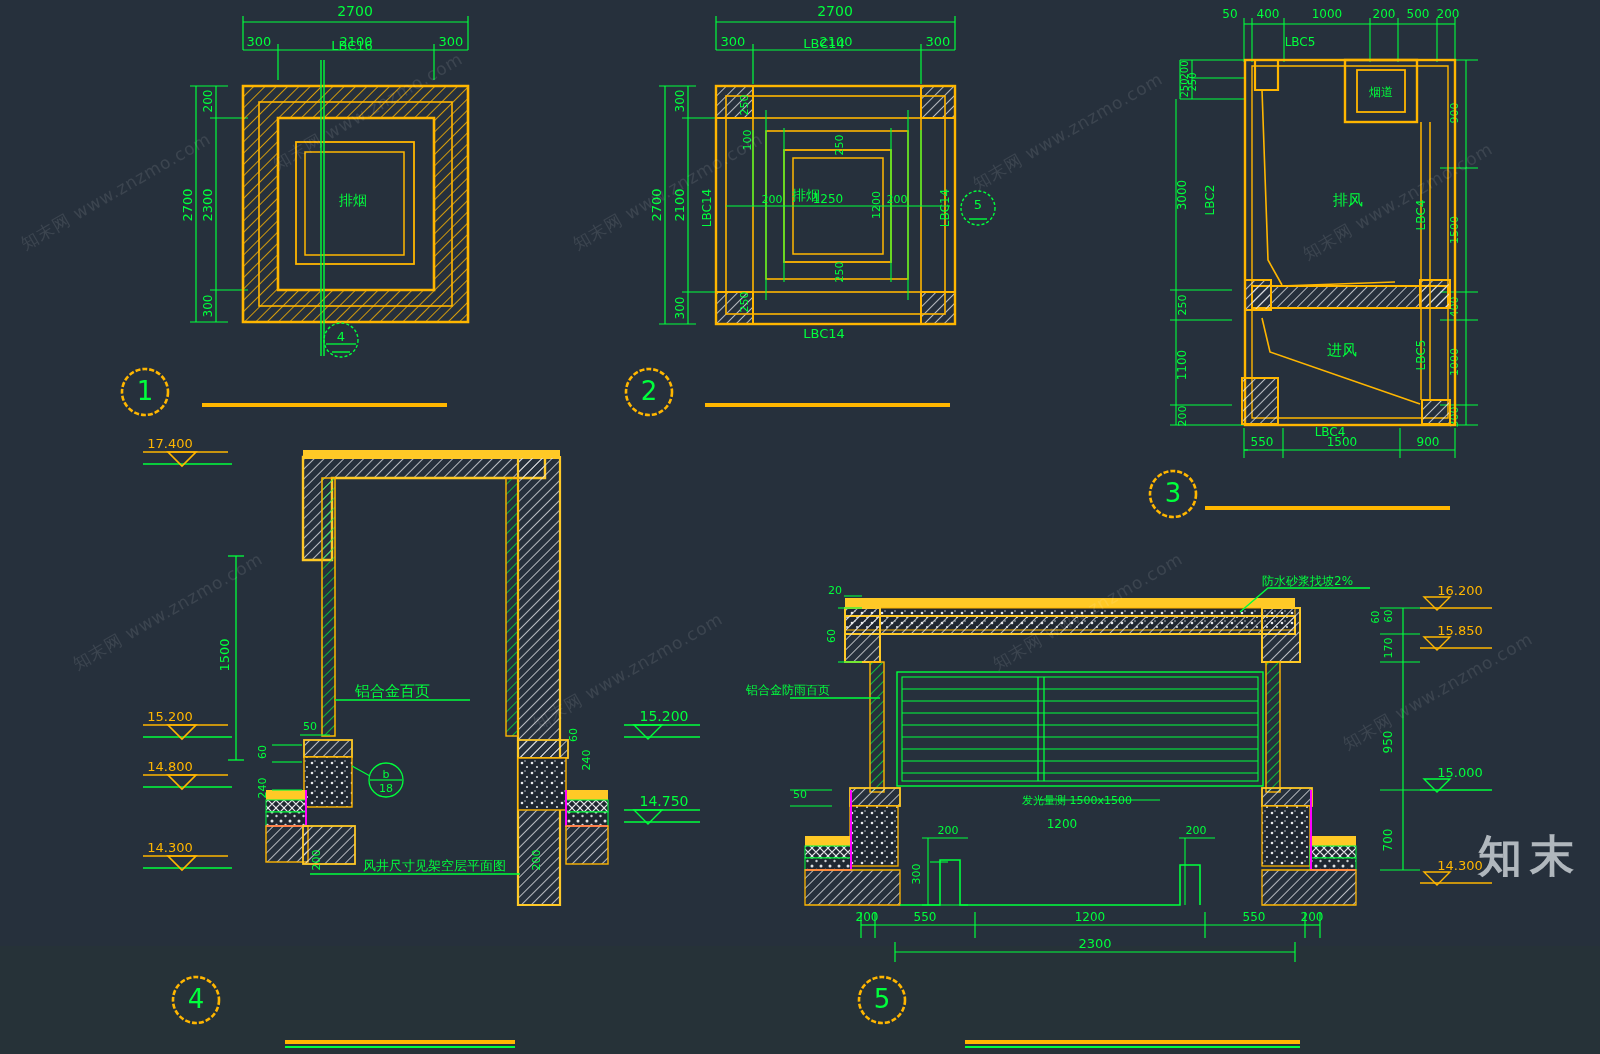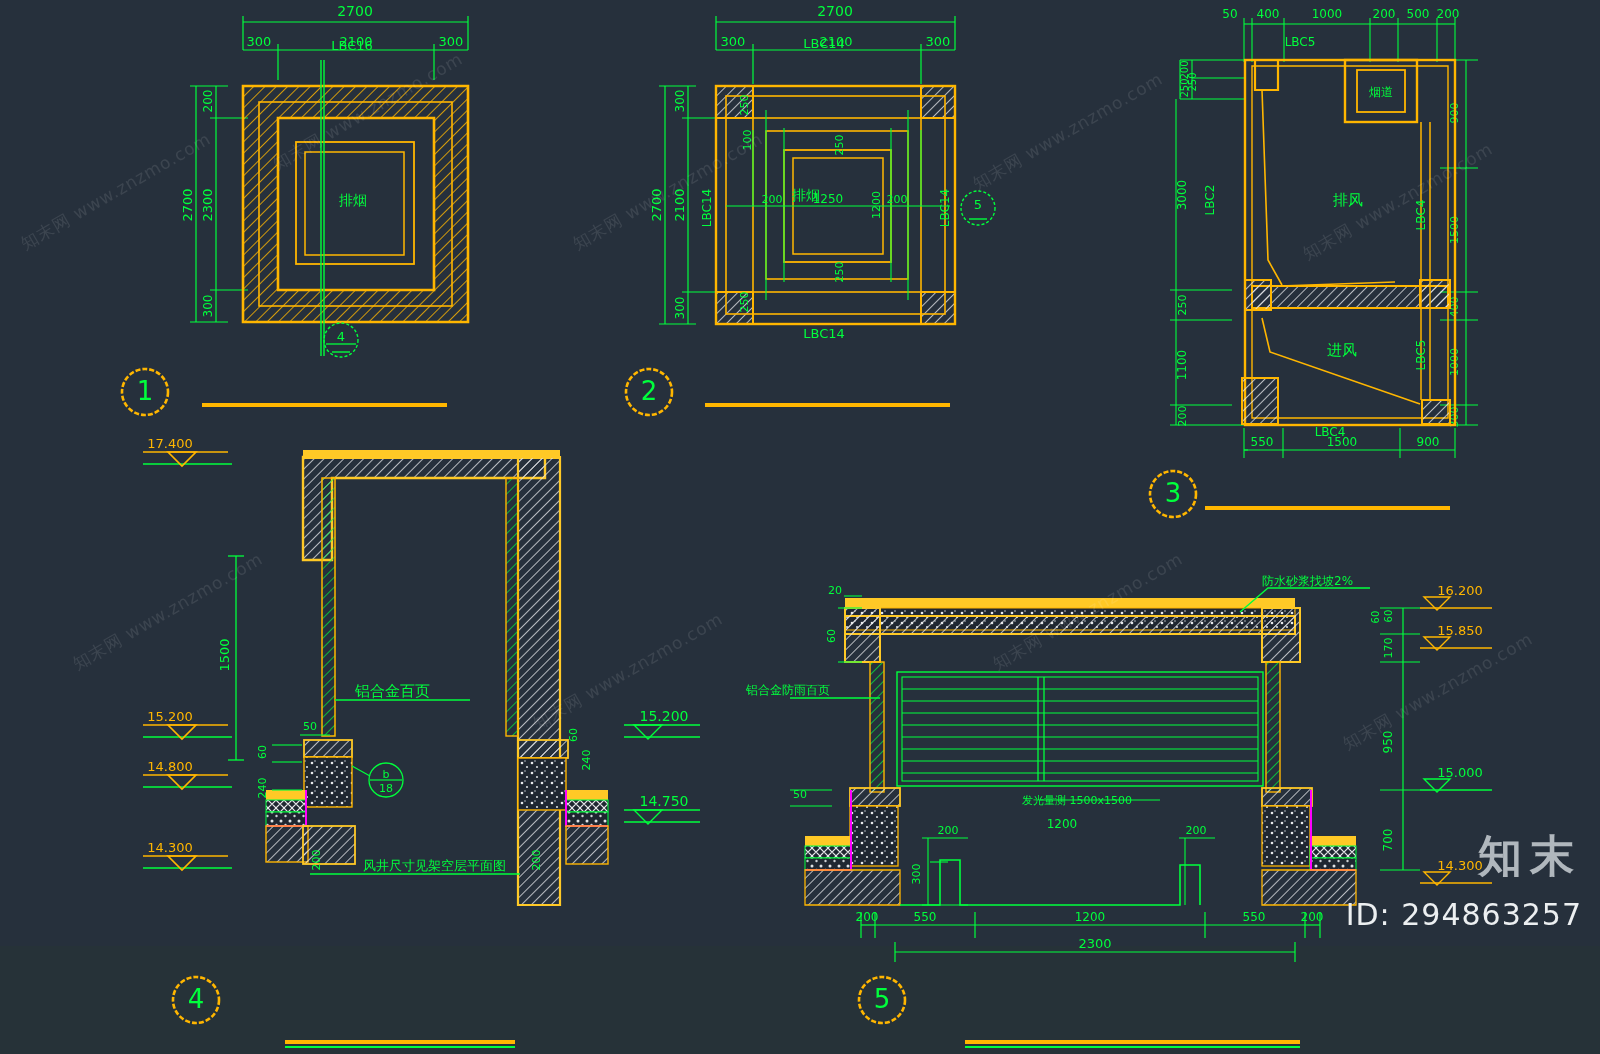--- a/index.html
+++ b/index.html
@@ -563,14 +563,13 @@
   <div class="wm" style="left:260px; top:100px;  transform:rotate(-30deg);">知末网 www.znzmo.com</div>
   <div class="wm" style="left:560px; top:180px;  transform:rotate(-30deg);">知末网 www.znzmo.com</div>
   <div class="wm" style="left:960px; top:120px;  transform:rotate(-30deg);">知末网 www.znzmo.com</div>
   <div class="wm" style="left:1290px;top:190px;  transform:rotate(-30deg);">知末网 www.znzmo.com</div>
   <div class="wm" style="left:60px;  top:600px;  transform:rotate(-30deg);">知末网 www.znzmo.com</div>
   <div class="wm" style="left:520px; top:660px;  transform:rotate(-30deg);">知末网 www.znzmo.com</div>
   <div class="wm" style="left:980px; top:600px;  transform:rotate(-30deg);">知末网 www.znzmo.com</div>
   <div class="wm" style="left:1330px;top:680px;  transform:rotate(-30deg);">知末网 www.znzmo.com</div>
 
   <div class="brand">知末</div>
-  <div class="brandid">ID: 294863257</div>
 </div>
 
 </body></html>

